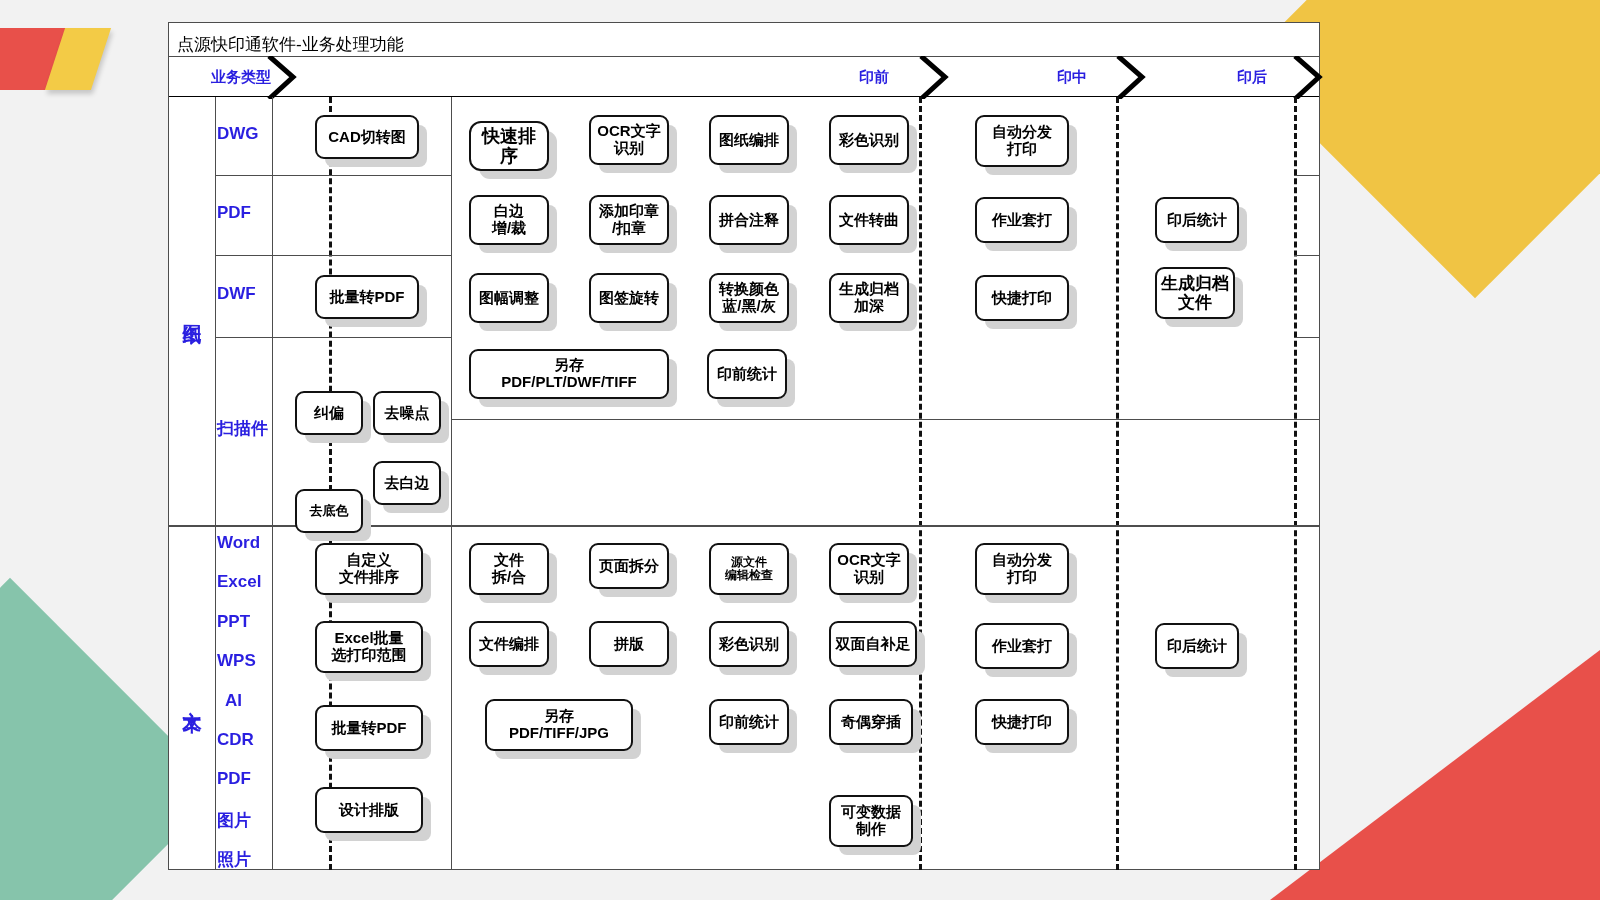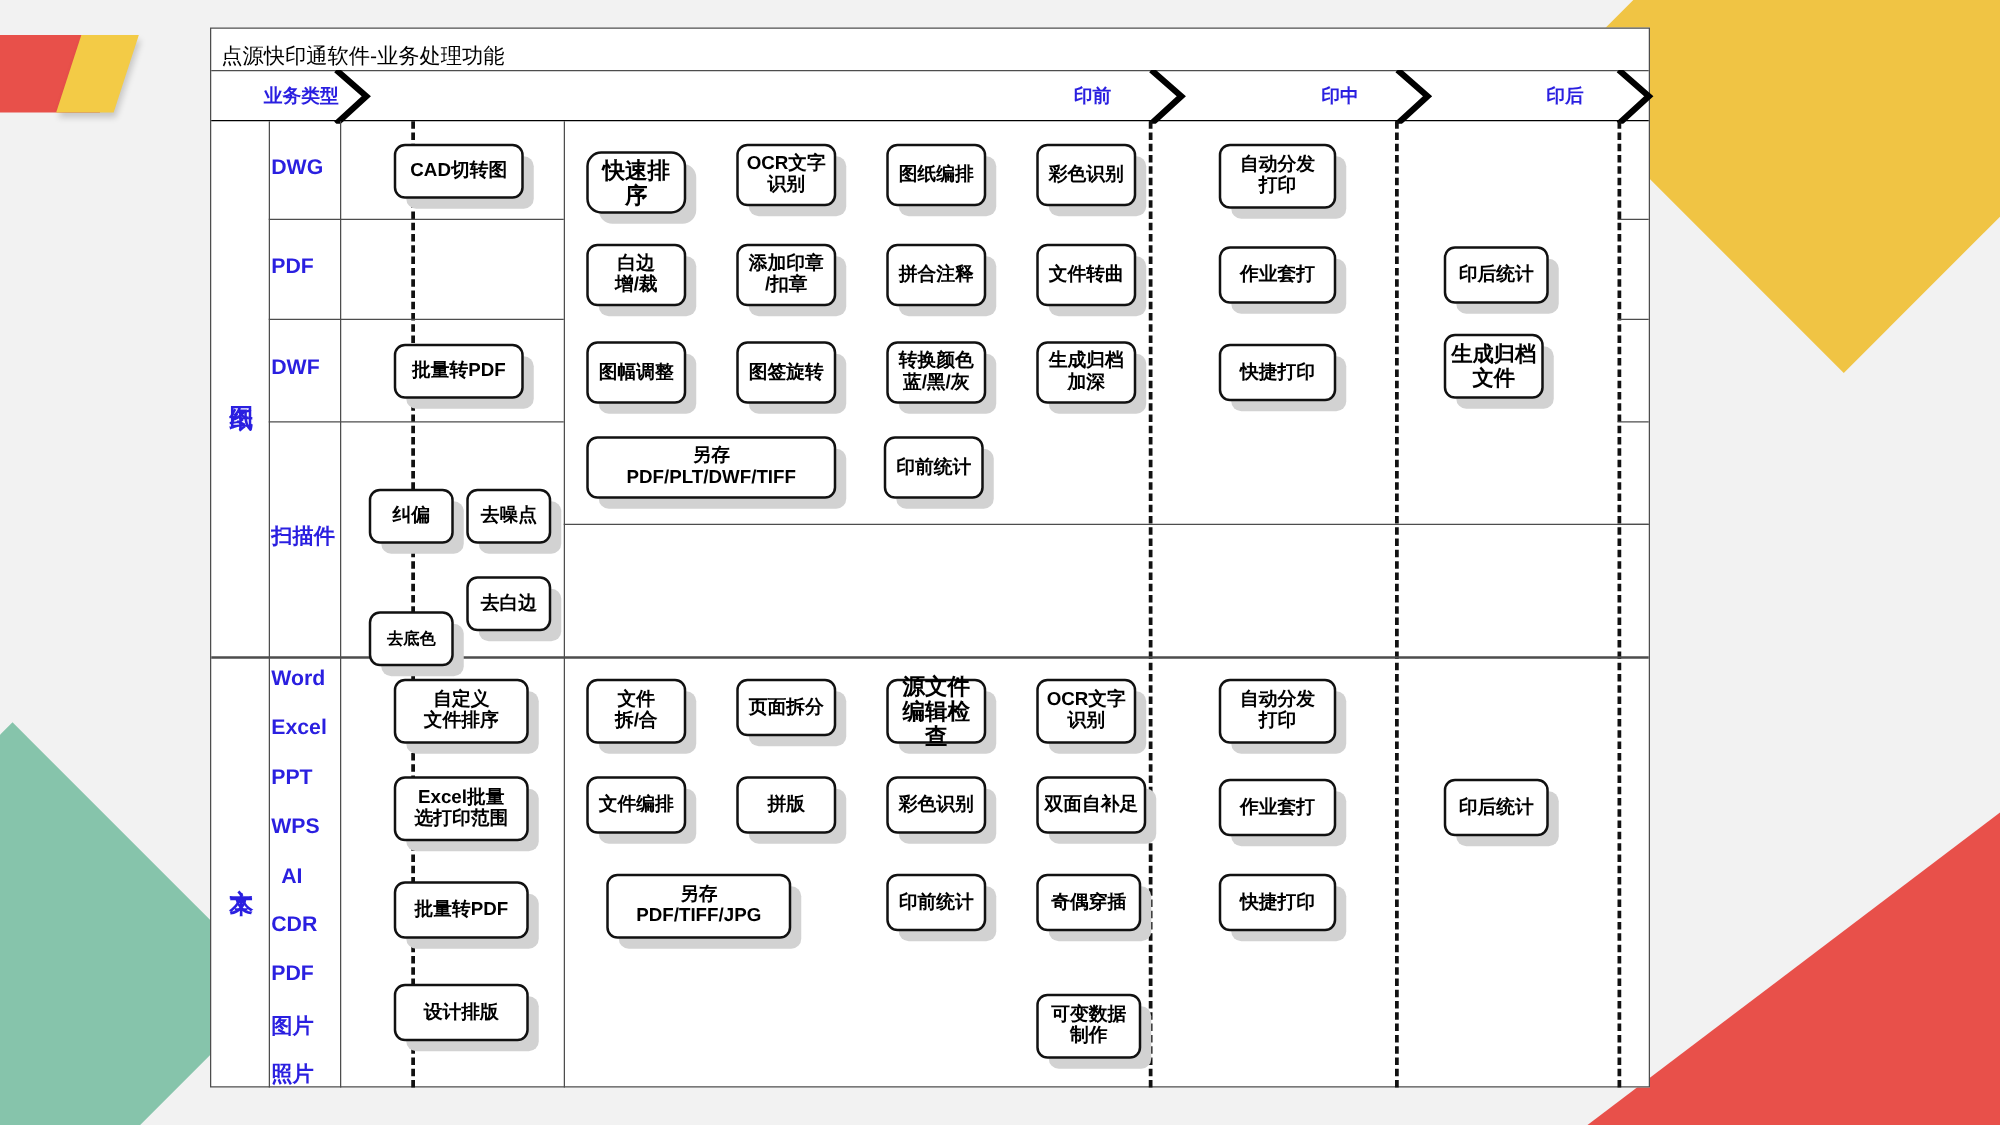--- a/index.html
+++ b/index.html
@@ -234,21 +234,21 @@
 文件</div>
       <div class="btn" style="left: 146px; top: 446px; width: 108px; height: 52px; font-size: 15px;">自定义
 文件排序</div>
       <div class="btn" style="left: 146px; top: 524px; width: 108px; height: 52px; font-size: 15px;">Excel批量
 选打印范围</div>
       <div class="btn" style="left: 146px; top: 608px; width: 108px; height: 46px; font-size: 15px;">批量转PDF</div>
       <div class="btn" style="left: 146px; top: 690px; width: 108px; height: 46px; font-size: 15px;">设计排版</div>
       <div class="btn" style="left: 300px; top: 446px; width: 80px; height: 52px; font-size: 15px;">文件
 拆/合</div>
       <div class="btn" style="left: 420px; top: 446px; width: 80px; height: 46px; font-size: 15px;">页面拆分</div>
-      <div class="btn" style="left: 540px; top: 446px; width: 80px; height: 52px; font-size: 18px;">源文件
+      <div class="btn" style="left: 540px; top: 446px; width: 80px; height: 52px; font-size: 12px;">源文件
 编辑检查</div>
       <div class="btn" style="left: 660px; top: 446px; width: 80px; height: 52px; font-size: 15px;">OCR文字
 识别</div>
       <div class="btn" style="left: 300px; top: 524px; width: 80px; height: 46px; font-size: 15px;">文件编排</div>
       <div class="btn" style="left: 420px; top: 524px; width: 80px; height: 46px; font-size: 15px;">拼版</div>
       <div class="btn" style="left: 540px; top: 524px; width: 80px; height: 46px; font-size: 15px;">彩色识别</div>
       <div class="btn" style="left: 660px; top: 524px; width: 88px; height: 46px; font-size: 15px;">双面自补足</div>
       <div class="btn" style="left: 316px; top: 602px; width: 148px; height: 52px; font-size: 15px;">另存
 PDF/TIFF/JPG</div>
       <div class="btn" style="left: 540px; top: 602px; width: 80px; height: 46px; font-size: 15px;">印前统计</div>

